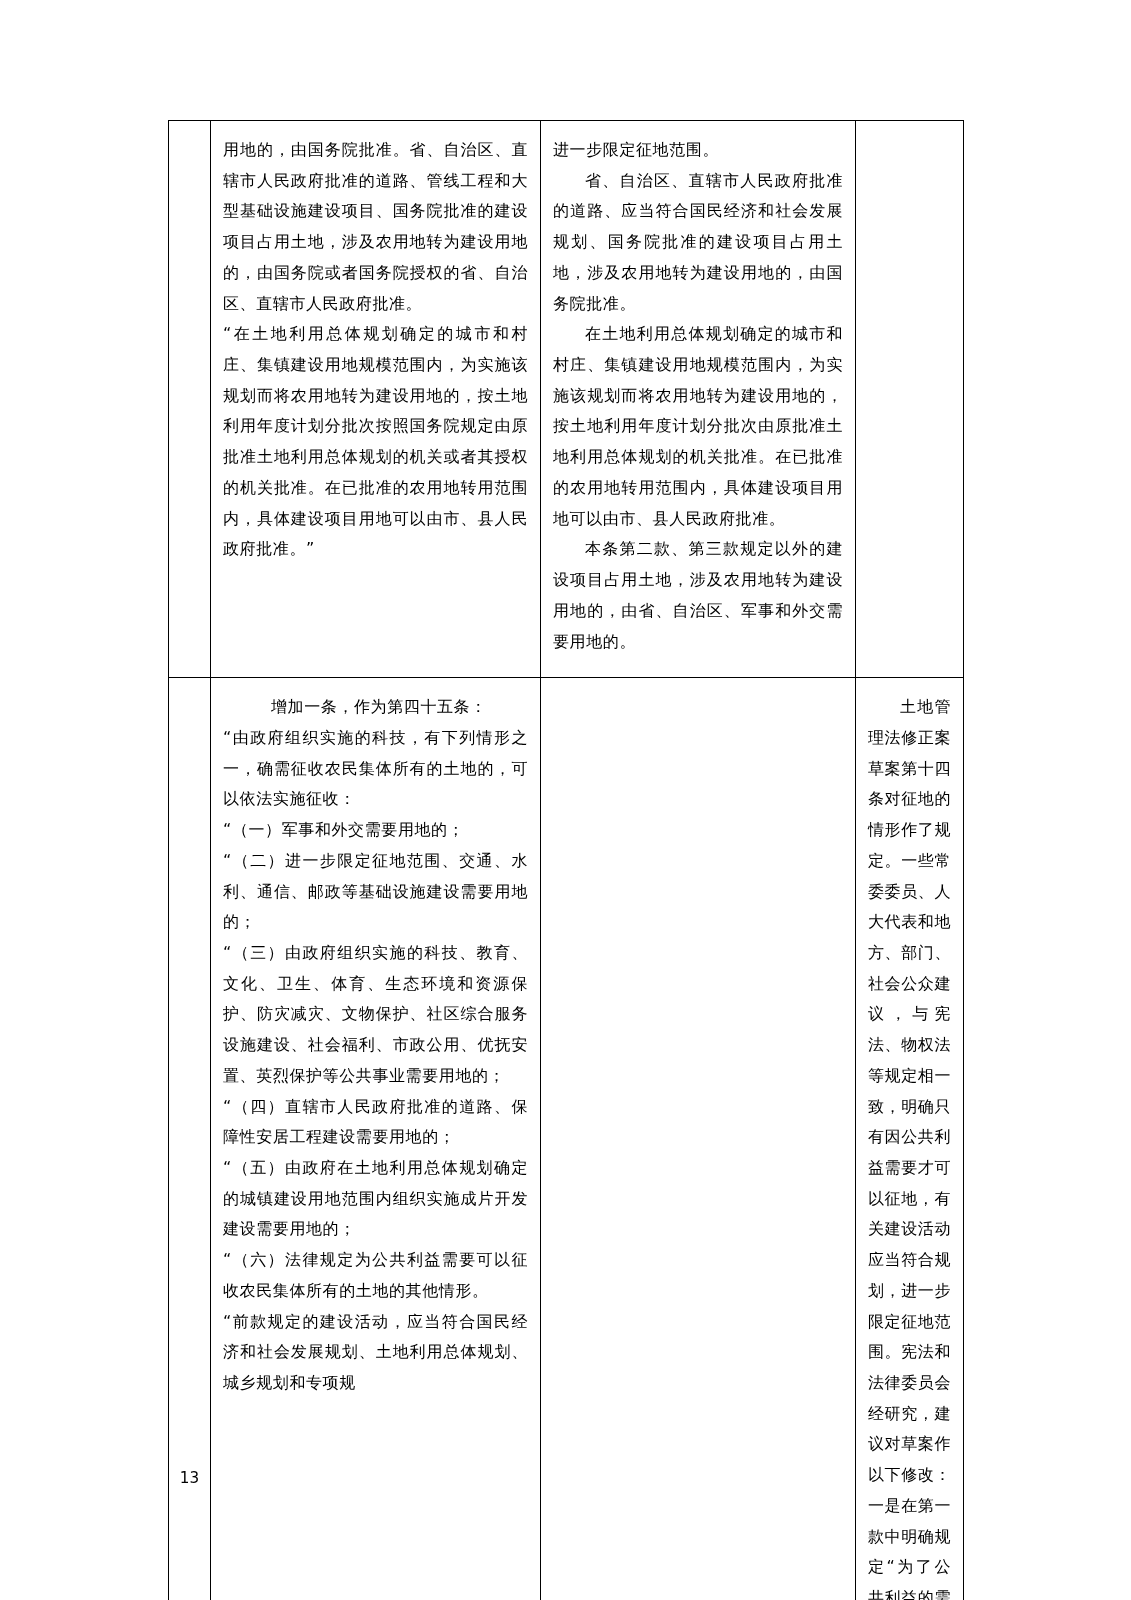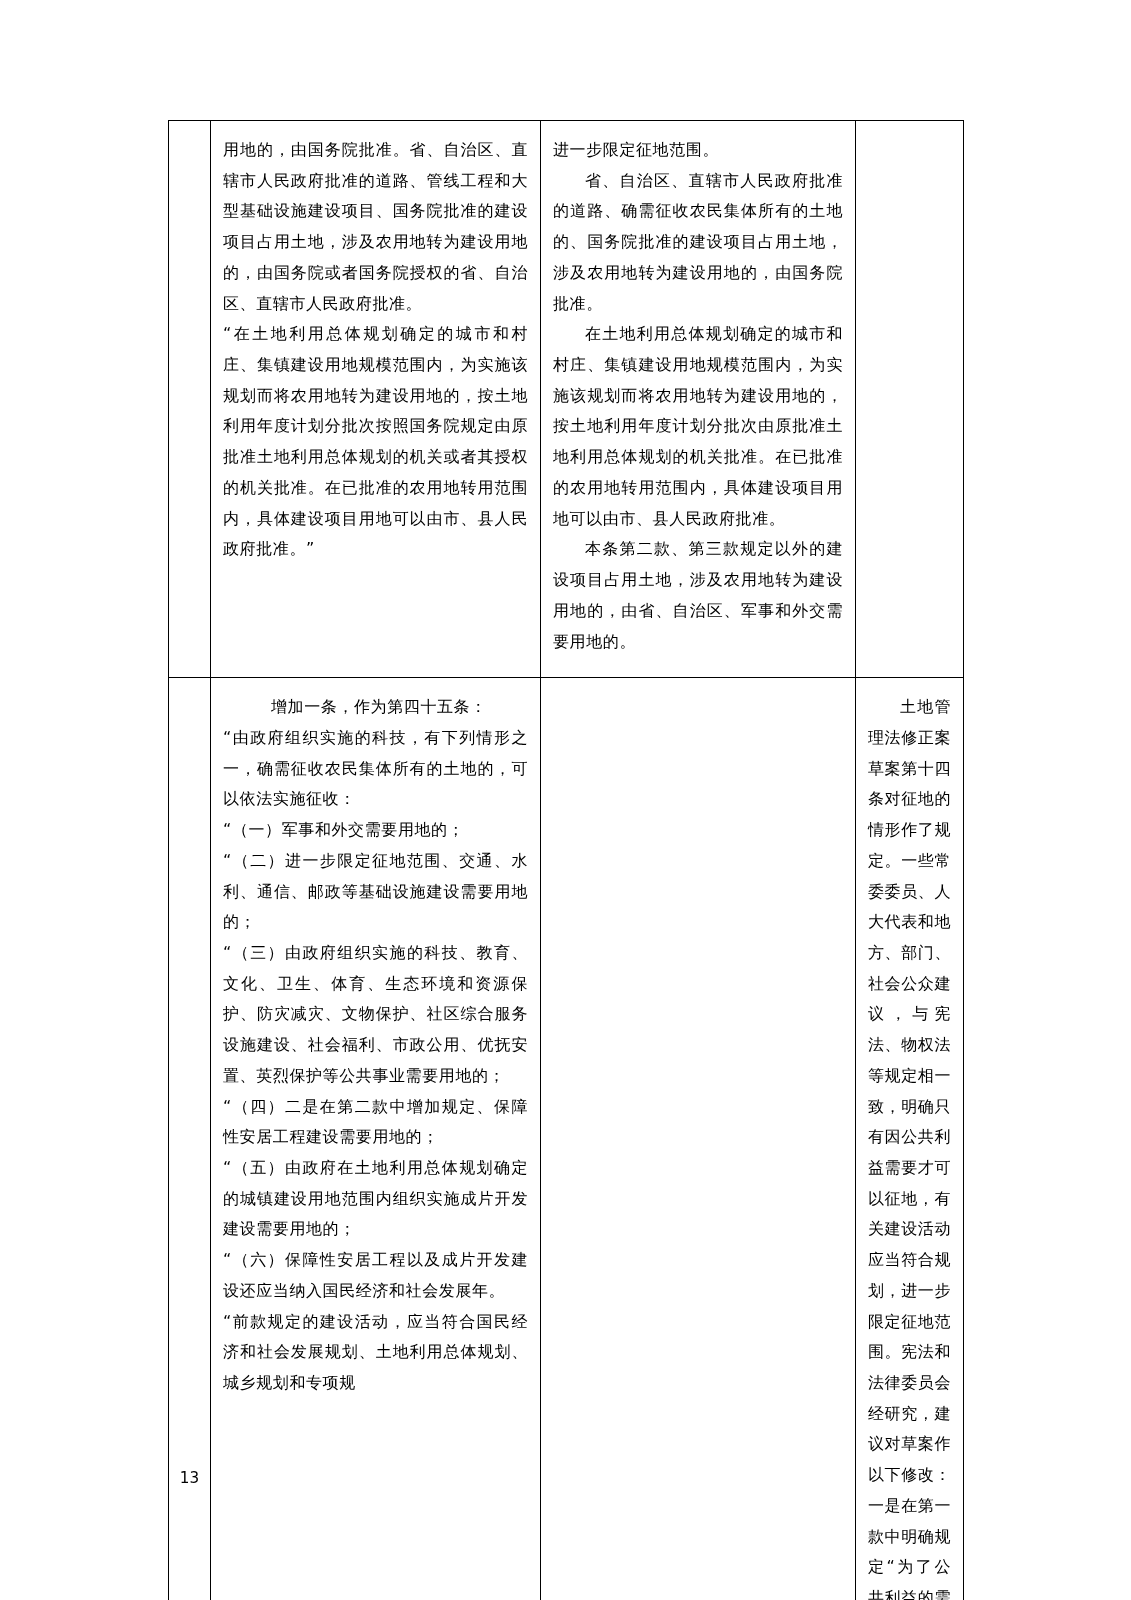--- a/index.html
+++ b/index.html
@@ -78,37 +78,37 @@
     </colgroup>
     <tbody>
       <tr>
         <td class="num"></td>
         <td>
           <p class="p">用地的，由国务院批准。省、自治区、直辖市人民政府批准的道路、管线工程和大型基础设施建设项目、国务院批准的建设项目占用土地，涉及农用地转为建设用地的，由国务院或者国务院授权的省、自治区、直辖市人民政府批准。</p>
           <p class="p">“在土地利用总体规划确定的城市和村庄、集镇建设用地规模范围内，为实施该规划而将农用地转为建设用地的，按土地利用年度计划分批次按照国务院规定由原批准土地利用总体规划的机关或者其授权的机关批准。在已批准的农用地转用范围内，具体建设项目用地可以由市、县人民政府批准。”</p>
         </td>
         <td>
           <p class="p">进一步限定征地范围。</p>
-          <p class="p ind">省、自治区、直辖市人民政府批准的道路、确需征收农民集体所有的土地的、国务院批准的建设项目占用土地，涉及农用地转为建设用地的，由国务院批准。</p>
+          <p class="p ind">省、自治区、直辖市人民政府批准的道路、应当符合国民经济和社会发展规划、国务院批准的建设项目占用土地，涉及农用地转为建设用地的，由国务院批准。</p>
           <p class="p ind">在土地利用总体规划确定的城市和村庄、集镇建设用地规模范围内，为实施该规划而将农用地转为建设用地的，按土地利用年度计划分批次由原批准土地利用总体规划的机关批准。在已批准的农用地转用范围内，具体建设项目用地可以由市、县人民政府批准。</p>
           <p class="p ind">本条第二款、第三款规定以外的建设项目占用土地，涉及农用地转为建设用地的，由省、自治区、军事和外交需要用地的。</p>
         </td>
         <td class="cell-c"></td>
       </tr>
       <tr>
         <td class="num">13</td>
         <td>
           <p class="p ind3">增加一条，作为第四十五条：</p>
           <p class="p">“由政府组织实施的科技，有下列情形之一，确需征收农民集体所有的土地的，可以依法实施征收：</p>
           <p class="p">“（一）军事和外交需要用地的；</p>
           <p class="p">“（二）进一步限定征地范围、交通、水利、通信、邮政等基础设施建设需要用地的；</p>
           <p class="p">“（三）由政府组织实施的科技、教育、文化、卫生、体育、生态环境和资源保护、防灾减灾、文物保护、社区综合服务设施建设、社会福利、市政公用、优抚安置、英烈保护等公共事业需要用地的；</p>
-          <p class="p">“（四）二是在第二款中增加规定、保障性安居工程建设需要用地的；</p>
+          <p class="p">“（四）直辖市人民政府批准的道路、保障性安居工程建设需要用地的；</p>
           <p class="p">“（五）由政府在土地利用总体规划确定的城镇建设用地范围内组织实施成片开发建设需要用地的；</p>
-          <p class="p">“（六）保障性安居工程以及成片开发建设还应当纳入国民经济和社会发展年。</p>
+          <p class="p">“（六）法律规定为公共利益需要可以征收农民集体所有的土地的其他情形。</p>
           <p class="p">“前款规定的建设活动，应当符合国民经济和社会发展规划、土地利用总体规划、城乡规划和专项规</p>
         </td>
         <td></td>
         <td class="cell-c">
           <p class="p ind">土地管理法修正案草案第十四条对征地的情形作了规定。一些常委委员、人大代表和地方、部门、社会公众建议，与宪法、物权法等规定相一致，明确只有因公共利益需要才可以征地，有关建设活动应当符合规划，进一步限定征地范围。宪法和法律委员会经研究，建议对草案作以下修改：一是在第一款中明确规定“为了公共利益的需要”可以依法实施征地；二是在第二款中增加规定，确需征地的建设活动应当符合国民经济和社会发展规划、土地利用总体规划、城乡规划和专项规划，扶贫搬迁、保障性安居工程以及成片开发建设还应当纳入国民经济和社会发展年</p>
         </td>
       </tr>
     </tbody>
   </table>
 </div>

